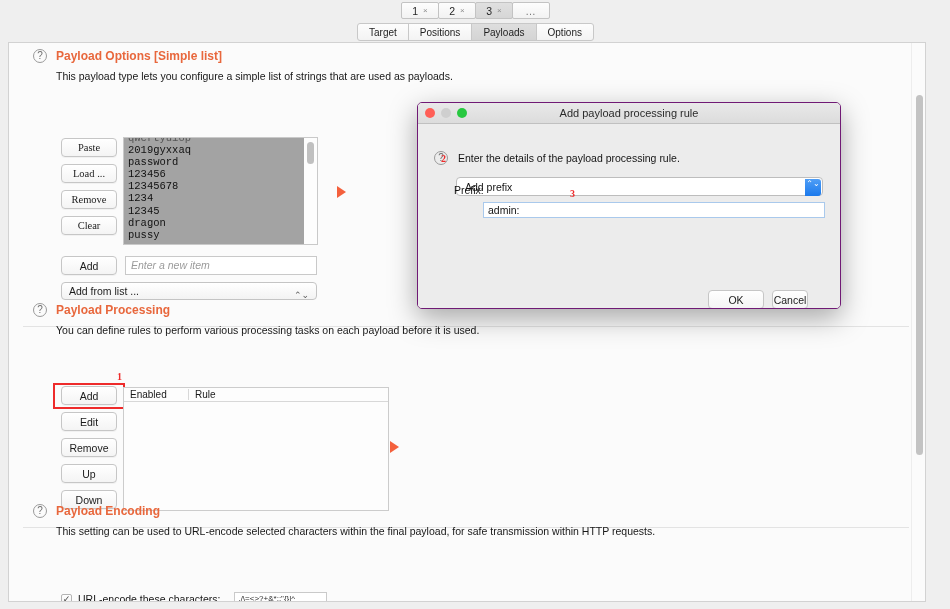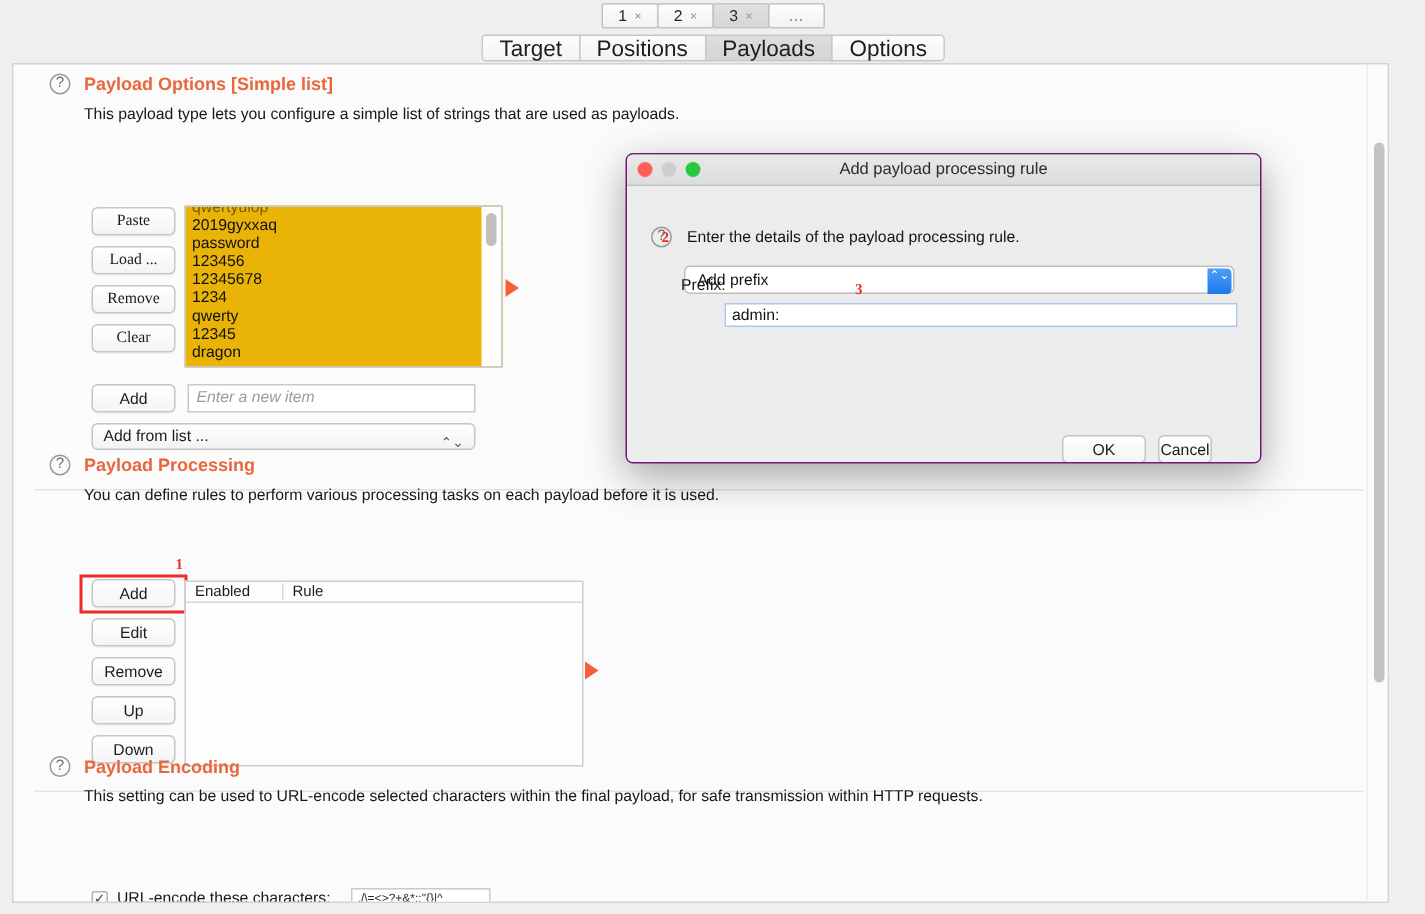--- a/index.html
+++ b/index.html
@@ -42,21 +42,21 @@
     position: absolute; top: 22px; left: 0; right: 0; height: 20px;
     display: flex; align-items: center; justify-content: center;
     background: #efefef;
   }
   .mtab {
     height: 18px; padding: 0 11px;
     display: flex; align-items: center;
     border: 1px solid #c8c8c8;
     margin-right: -1px;
     background: linear-gradient(#fdfdfd, #f3f3f3);
-    font-size: 15px; color: #1d1d1d;
+    font-size: 10px; color: #1d1d1d;
   }
   .mtab.active { background: linear-gradient(#dedede,#d4d4d4); font-weight: 400; }
   .mtab:first-child { border-radius: 3px 0 0 3px; }
   .mtab:last-child { border-radius: 0 3px 3px 0; }
 
   
   .panel {
     position: absolute; top: 42px; left: 8px;
     width: 918px; height: 560px;
     background: #fbfbfb;
@@ -100,23 +100,24 @@
     display: flex; align-items: center; justify-content: center;
     box-shadow: 0 1px 0 rgba(0,0,0,0.04);
   }
 
   
   .po-buttons { position: absolute; left: 52px; top: 95px; width: 56px; font-family: Liberation Serif, serif; }
   .po-buttons .btn { width: 56px; height: 19px; margin-bottom: 7px; }
 
   .po-list {
     position: absolute; left: 114px; top: 94px;
-    width: 212px; height: 108px;
-    background: #eab308; border: 1px solid #c9c9c9;
+    width: 195px; height: 108px;
+    background: #a3a3a3; border: 1px solid #c9c9c9;
     overflow: hidden;
+    font-family: Liberation Mono, monospace;
   }
   .po-list .row {
     font-size: 10.5px; color: #111; padding-left: 4px;
     height: 12.1px; line-height: 12.1px; white-space: nowrap;
   }
   .po-list .row.clip-top { color: #111; opacity: .55; }
   .list-scroll-track {
     position: absolute; top: 0; right: 0; width: 13px; height: 100%;
     background: #fdfdfd;
   }
@@ -306,21 +307,20 @@
     </div>
 
     <div class="po-list">
       <div style="margin-top:-6px;">
         <div class="row clip-top">qwertyuiop</div>
         <div class="row">2019gyxxaq</div>
         <div class="row">password</div>
         <div class="row">123456</div>
         <div class="row">12345678</div>
         <div class="row">1234</div>
-        <div class="row">qwerty</div>
         <div class="row">12345</div>
         <div class="row">dragon</div>
         <div class="row">pussy</div>
 
       </div>
       <div class="list-scroll-track">
         <div class="list-scroll-thumb"></div>
       </div>
     </div>
 

